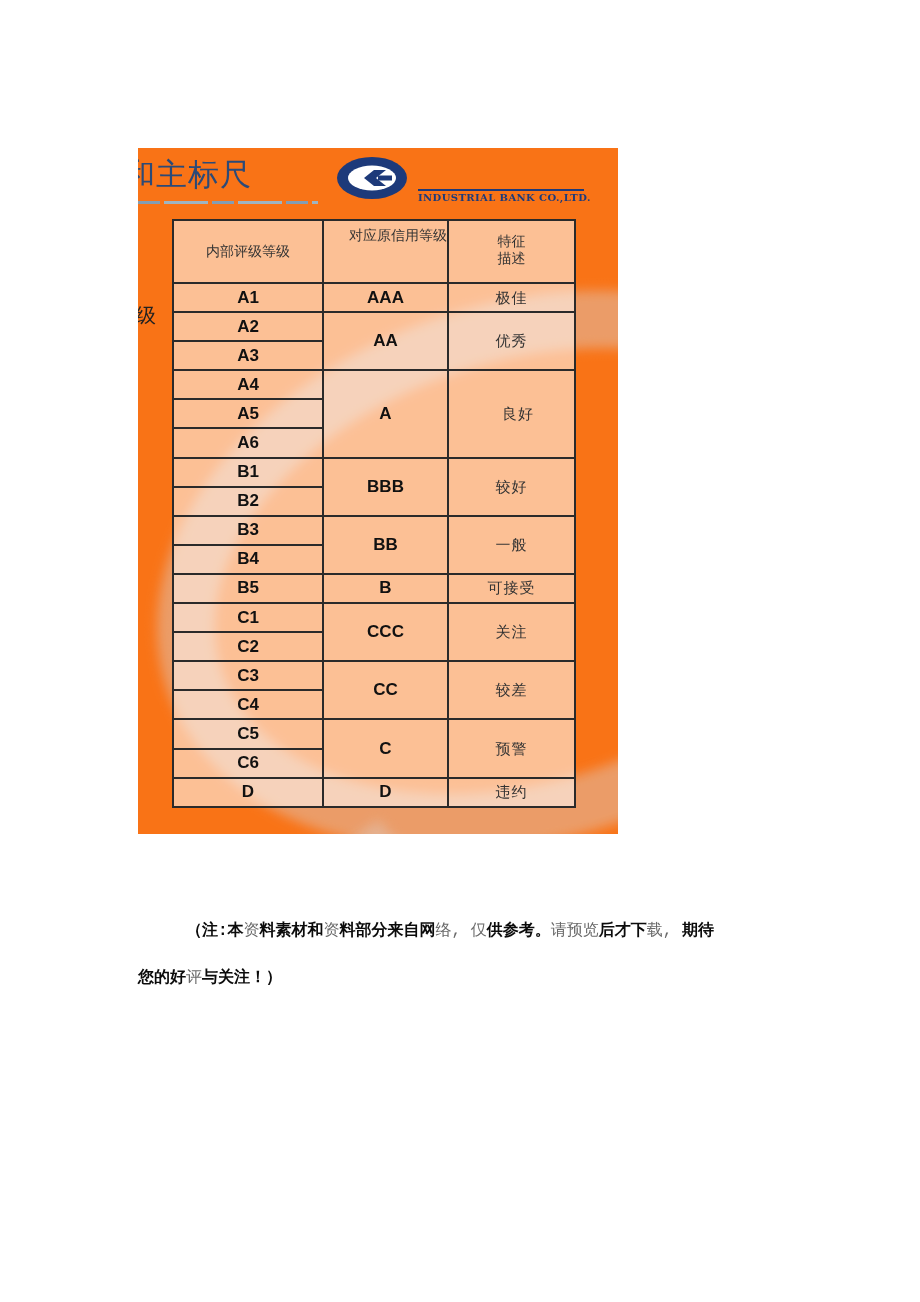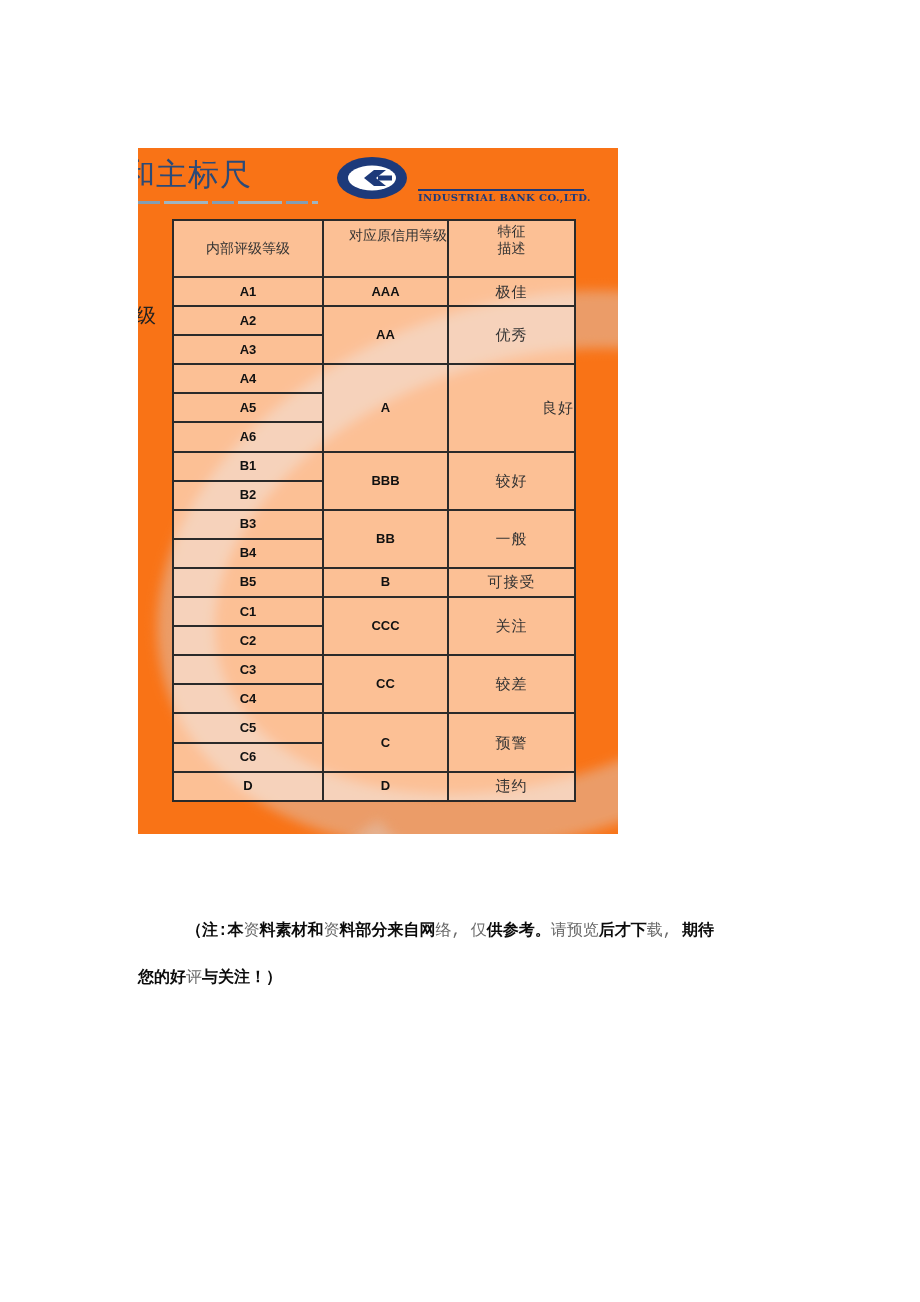--- a/index.html
+++ b/index.html
@@ -155,43 +155,43 @@
       line-height: 17px;
     }
     .rating-table th.h2 {
       text-align: right;
       vertical-align: top;
       padding: 6px 0 0 2px;
       word-break: break-all;
     }
     .rating-table th.h3 {
       vertical-align: top;
-      padding-top: 2px;
+      padding-top: 12px;
     }
     .rating-table td {
       height: 27.1px;
       font-size: 14px;
       line-height: 16px;
     }
     .rating-table td.grade,
     .rating-table td.credit {
       font-family: "Liberation Sans", sans-serif;
       font-weight: bold;
-      font-size: 13px;
+      font-size: 17px;
       color: #111;
       text-align: center;
     }
     .rating-table td.desc {
       font-family: "DejaVu Serif", serif;
       font-size: 15px;
       color: #333;
       letter-spacing: 1px;
     }
     .rating-table td.desc.left {
-      text-align: right;
+      text-align: center;
       padding-left: 13px;
     }
 
     
     .note {
       position: absolute;
       left: 138px;
       width: 660px;
       font-family: Liberation Mono, monospace;
       font-size: 16px;

